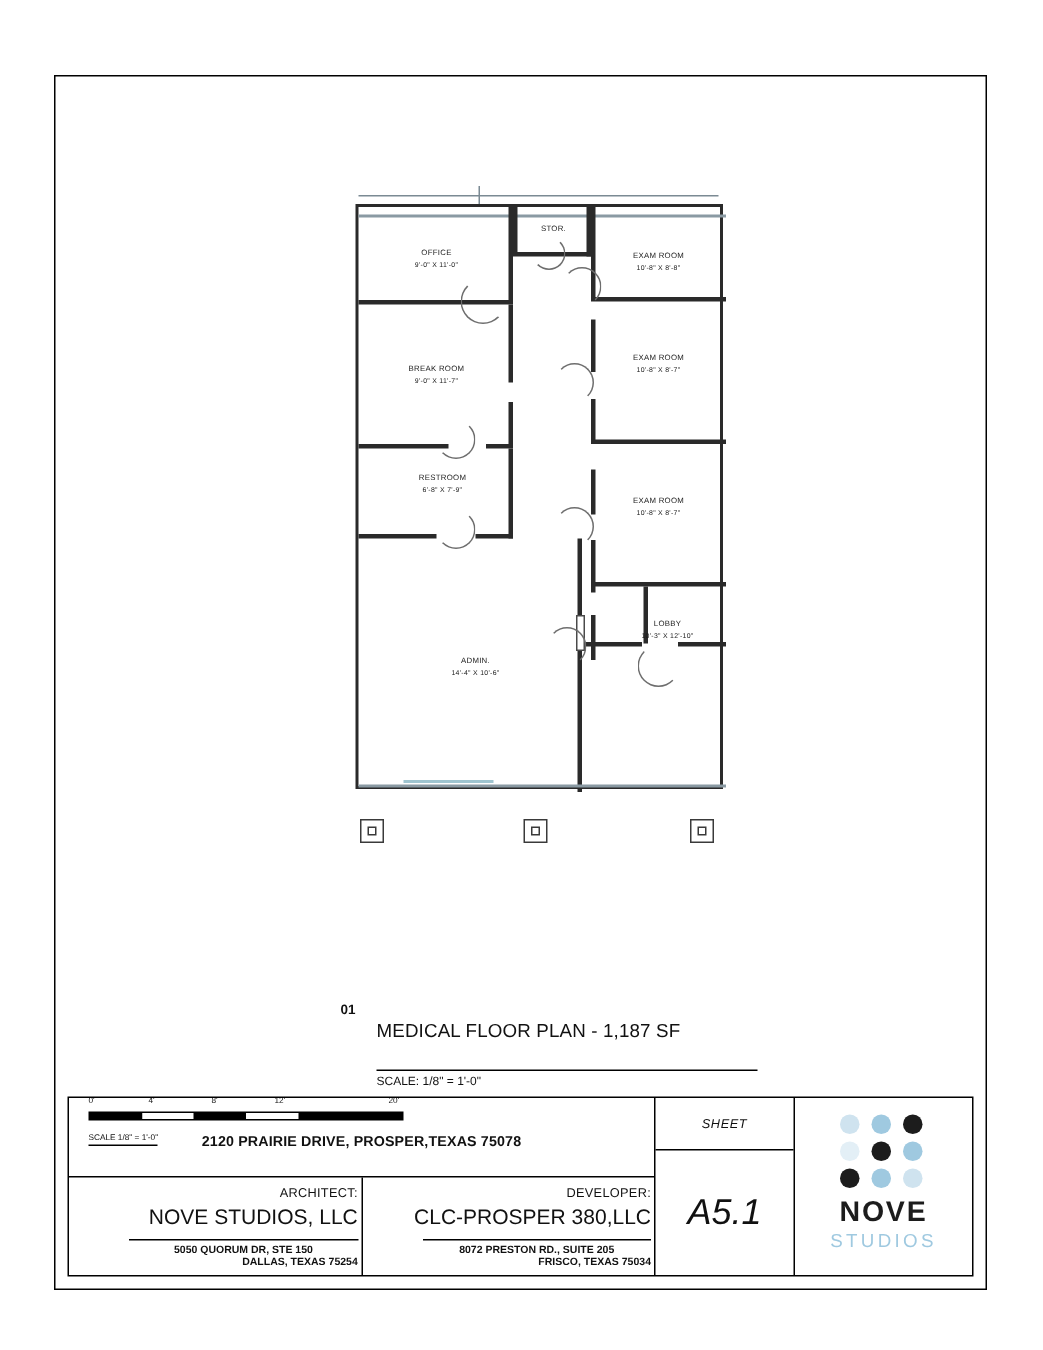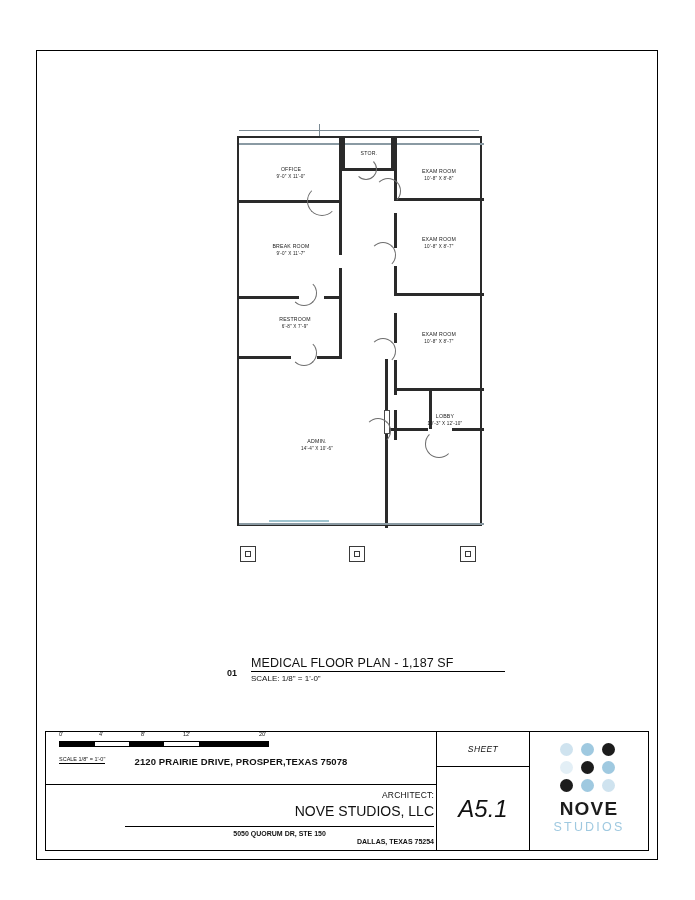--- a/index.html
+++ b/index.html
@@ -94,22 +94,23 @@
   }
   .plan-title .num {
     position: absolute;
     left: 0; top: 12px;
     font-size: 9px;
     font-weight: bold;
   }
   .plan-title .txt {
     margin-left: 24px;
     border-bottom: 1.2px solid #000;
-    padding-bottom: 1px;
+    padding-bottom: 19px;
     width: 254px;
+    margin-top: 24px;
   }
   .plan-title .t1 { font-size: 12.5px; letter-spacing: .1px; }
   .plan-title .t2 { font-size: 8px; margin-top: 2px; margin-left: 24px;}
 
   
   .scalebar {
     position: absolute;
     left: 22px;
     top: 680px;
     width: 230px;
@@ -374,20 +375,26 @@
     <div class="tb-main">
       <div class="tb-top">
         <div class="tb-address">2120 PRAIRIE DRIVE, PROSPER,TEXAS 75078</div>
       </div>
       <div class="tb-bottom">
         <div class="tb-cell">
           <div class="tb-role">ARCHITECT:</div>
           <div class="tb-company">NOVE  STUDIOS, LLC</div>
           <div class="tb-addr1">5050 QUORUM DR, STE 150</div>
           <div class="tb-addr2">DALLAS,    TEXAS   75254</div>
+        </div>
+        <div class="tb-cell">
+          <div class="tb-role">DEVELOPER:</div>
+          <div class="tb-company">CLC-PROSPER 380,LLC</div>
+          <div class="tb-addr1">8072 PRESTON RD., SUITE 205</div>
+          <div class="tb-addr2">FRISCO,      TEXAS    75034</div>
         </div>
       </div>
     </div>
 
     <div class="tb-sheet">
       <div class="tb-sheet-label">SHEET</div>
       <div class="tb-sheet-num">A5.1</div>
     </div>
 
     <div class="tb-logo">

